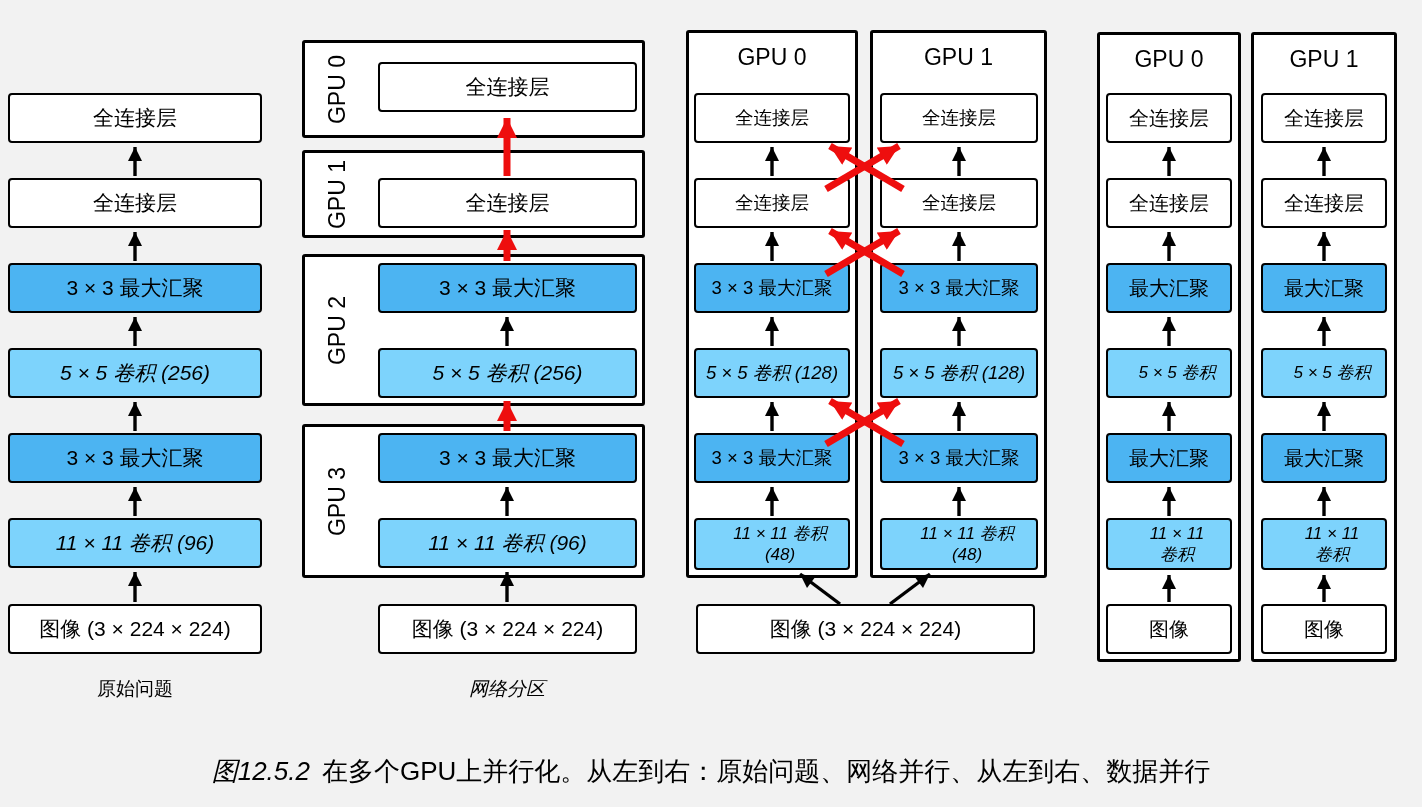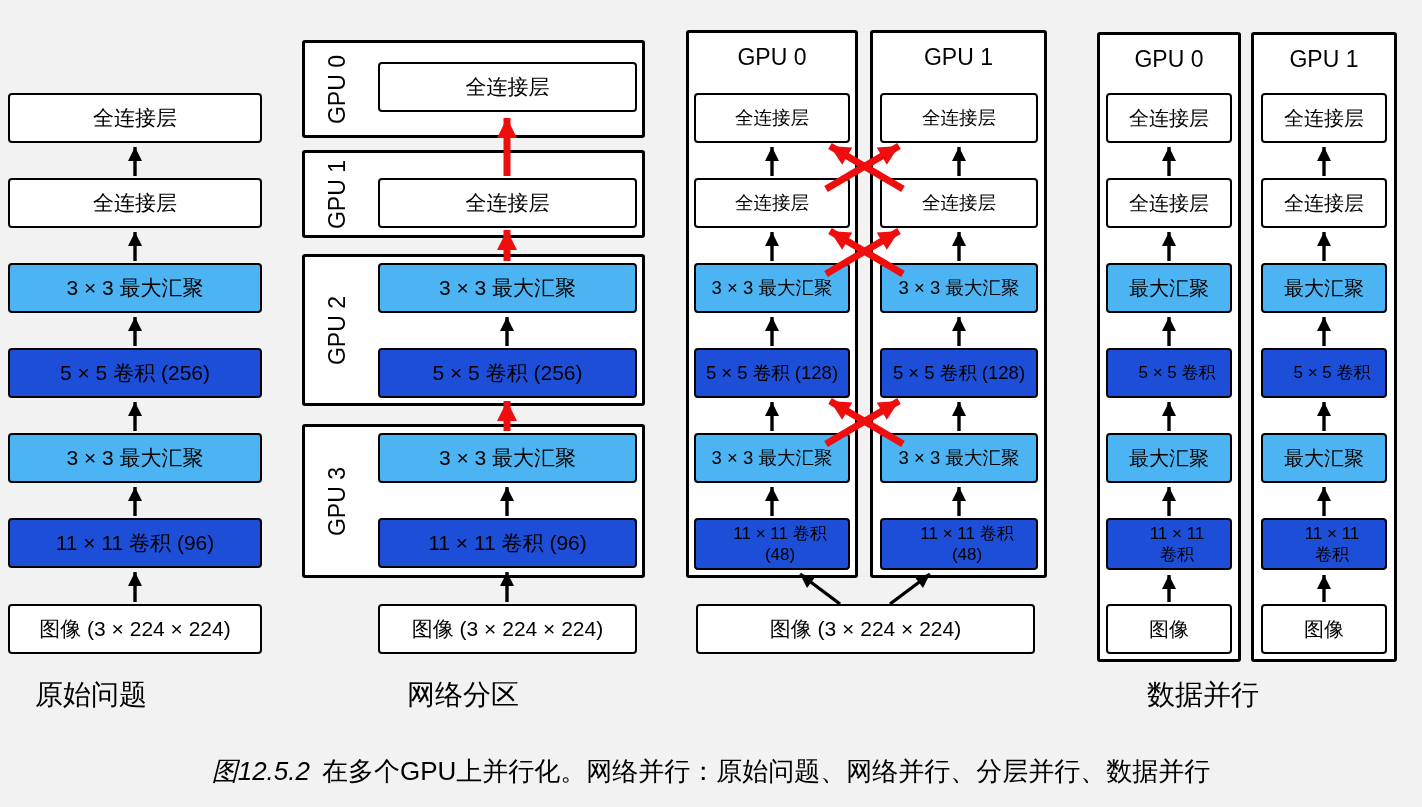--- a/index.html
+++ b/index.html
@@ -2,27 +2,27 @@
 <html><head>
 <meta charset="utf-8">
 <style>
   html,body{margin:0;padding:0;background:#f2f2f2;}
   body{font-family:"Liberation Sans","DejaVu Sans",sans-serif;color:#000;}
   #canvas{position:relative;width:1422px;height:807px;background:#f2f2f2;overflow:hidden;}
   .box{position:absolute;box-sizing:border-box;border:2.5px solid #000;border-radius:4px;
        background:#fff;display:flex;align-items:center;justify-content:center;
        text-align:center;font-size:21px;line-height:1.25;}
   .dark{background:#4cb4f2;}
-  .light{background:#1d4ed8;}
+  .light{background:#7dd3fc;font-style:italic;}
   .outer{position:absolute;box-sizing:border-box;border:3px solid #000;border-radius:3px;background:#fff;}
   .f18{font-size:18.5px;}
   .f17{font-size:17px;padding-left:16px;}
   .f20{font-size:20px;}
   .two{flex-direction:column;}
-  .collabel{position:absolute;font-size:28px;}
+  .collabel{position:absolute;text-align:center;font-size:19px;}
   .hdr{position:absolute;text-align:center;font-size:23px;}
   .vwrap{position:absolute;display:flex;align-items:center;justify-content:center;}
   .vwrap span{transform:rotate(-90deg);white-space:nowrap;font-size:23px;}
   .caption{position:absolute;top:754px;left:0;width:100%;text-align:center;font-size:26px;}
   .cap-id{font-style:italic;margin-right:12px;text-align:right;}
   svg.arrows{position:absolute;left:0;top:0;pointer-events:none;}
   line.blk{stroke:#000;stroke-width:3.4;}
   line.red{stroke:#ee0e0e;stroke-width:7;}
 </style>
 </head>
@@ -55,21 +55,21 @@
   <div class="vwrap" style="left:305px;top:424px;width:66px;height:154px;">
       <span>GPU 3</span>
     </div>
   <div class="box" style="left:378px;top:62px;width:259px;height:50px;">全连接层</div>
   <div class="box" style="left:378px;top:178px;width:259px;height:50px;">全连接层</div>
   <div class="box dark" style="left:378px;top:263px;width:259px;height:50px;">3 × 3 最大汇聚</div>
   <div class="box light" style="left:378px;top:348px;width:259px;height:50px;">5 × 5 卷积 (256)</div>
   <div class="box dark" style="left:378px;top:433px;width:259px;height:50px;">3 × 3 最大汇聚</div>
   <div class="box light" style="left:378px;top:518px;width:259px;height:50px;">11 × 11 卷积 (96)</div>
   <div class="box" style="left:378px;top:604px;width:259px;height:50px;">图像 (3 × 224 × 224)</div>
-  <div class="collabel" style="left:407px;top:676px;width:200px;">网络分区</div>
+  <div class="collabel" style="left:407px;top:676px;width:200px;font-style:italic;">网络分区</div>
 
   <div class="outer" style="left:686px;top:30px;width:172px;height:548px;"></div>
   <div class="outer" style="left:870px;top:30px;width:177px;height:548px;"></div>
   <div class="hdr" style="left:686px;top:44px;width:172px;">GPU 0</div>
   <div class="hdr" style="left:870px;top:44px;width:177px;">GPU 1</div>
 
   <div class="box f18" style="left:694px;top:93px;width:156px;height:50px;">全连接层</div>
   <div class="box f18" style="left:694px;top:178px;width:156px;height:50px;">全连接层</div>
   <div class="box dark f18" style="left:694px;top:263px;width:156px;height:50px;">3 × 3 最大汇聚</div>
   <div class="box light f18" style="left:694px;top:348px;width:156px;height:50px;">5 × 5 卷积 (128)</div>
@@ -110,21 +110,20 @@
   <div class="box f20" style="left:1261px;top:93px;width:126px;height:50px;">全连接层</div>
   <div class="box f20" style="left:1261px;top:178px;width:126px;height:50px;">全连接层</div>
   <div class="box dark f20" style="left:1261px;top:263px;width:126px;height:50px;">最大汇聚</div>
   <div class="box light f17" style="left:1261px;top:348px;width:126px;height:50px;">5 × 5 卷积</div>
   <div class="box dark f20" style="left:1261px;top:433px;width:126px;height:50px;">最大汇聚</div>
   <div class="box light two f17" style="left:1261px;top:518px;width:126px;height:52px;">
     <span>11 × 11</span>
     <span>卷积</span>
   </div>
   <div class="box f20" style="left:1261px;top:604px;width:126px;height:50px;">图像</div>
-  <div class="collabel" style="left:1147px;top:676px;width:200px;">数据并行</div>
 
   <svg class="arrows" width="1422" height="807" viewBox="0 0 1422 807">
     <defs>
       <marker id="ab" viewBox="0 0 10 10" refX="10" refY="5" markerWidth="15" markerHeight="14" orient="auto" markerUnits="userSpaceOnUse">
         <path d="M0,0 L10,5 L0,10 Z" fill="#000"></path>
       </marker>
       <marker id="ar" viewBox="0 0 10 10" refX="10" refY="5" markerWidth="21" markerHeight="20" orient="auto" markerUnits="userSpaceOnUse">
         <path d="M0,0 L10,5 L0,10 Z" fill="#ee0e0e"></path>
       </marker>
     </defs>
@@ -182,16 +181,16 @@
       <line class="blk" x1="1324" y1="176" x2="1324" y2="147" marker-end="url(#ab)"></line>
       <line class="blk" x1="1324" y1="261" x2="1324" y2="232" marker-end="url(#ab)"></line>
       <line class="blk" x1="1324" y1="346" x2="1324" y2="317" marker-end="url(#ab)"></line>
       <line class="blk" x1="1324" y1="431" x2="1324" y2="402" marker-end="url(#ab)"></line>
       <line class="blk" x1="1324" y1="516" x2="1324" y2="487" marker-end="url(#ab)"></line>
       <line class="blk" x1="1324" y1="602" x2="1324" y2="575" marker-end="url(#ab)"></line>
     </g>
   </svg>
 
   <div class="caption">
-    <span class="cap-id">图12.5.2</span><span>在多个GPU上并行化。网络并行：原始问题、网络并行、分层并行、数据并行</span>
+    <span class="cap-id">图12.5.2</span><span>在多个GPU上并行化。从左到右：原始问题、网络并行、从左到右、数据并行</span>
   </div>
 
 </div>
 
 </body></html>

